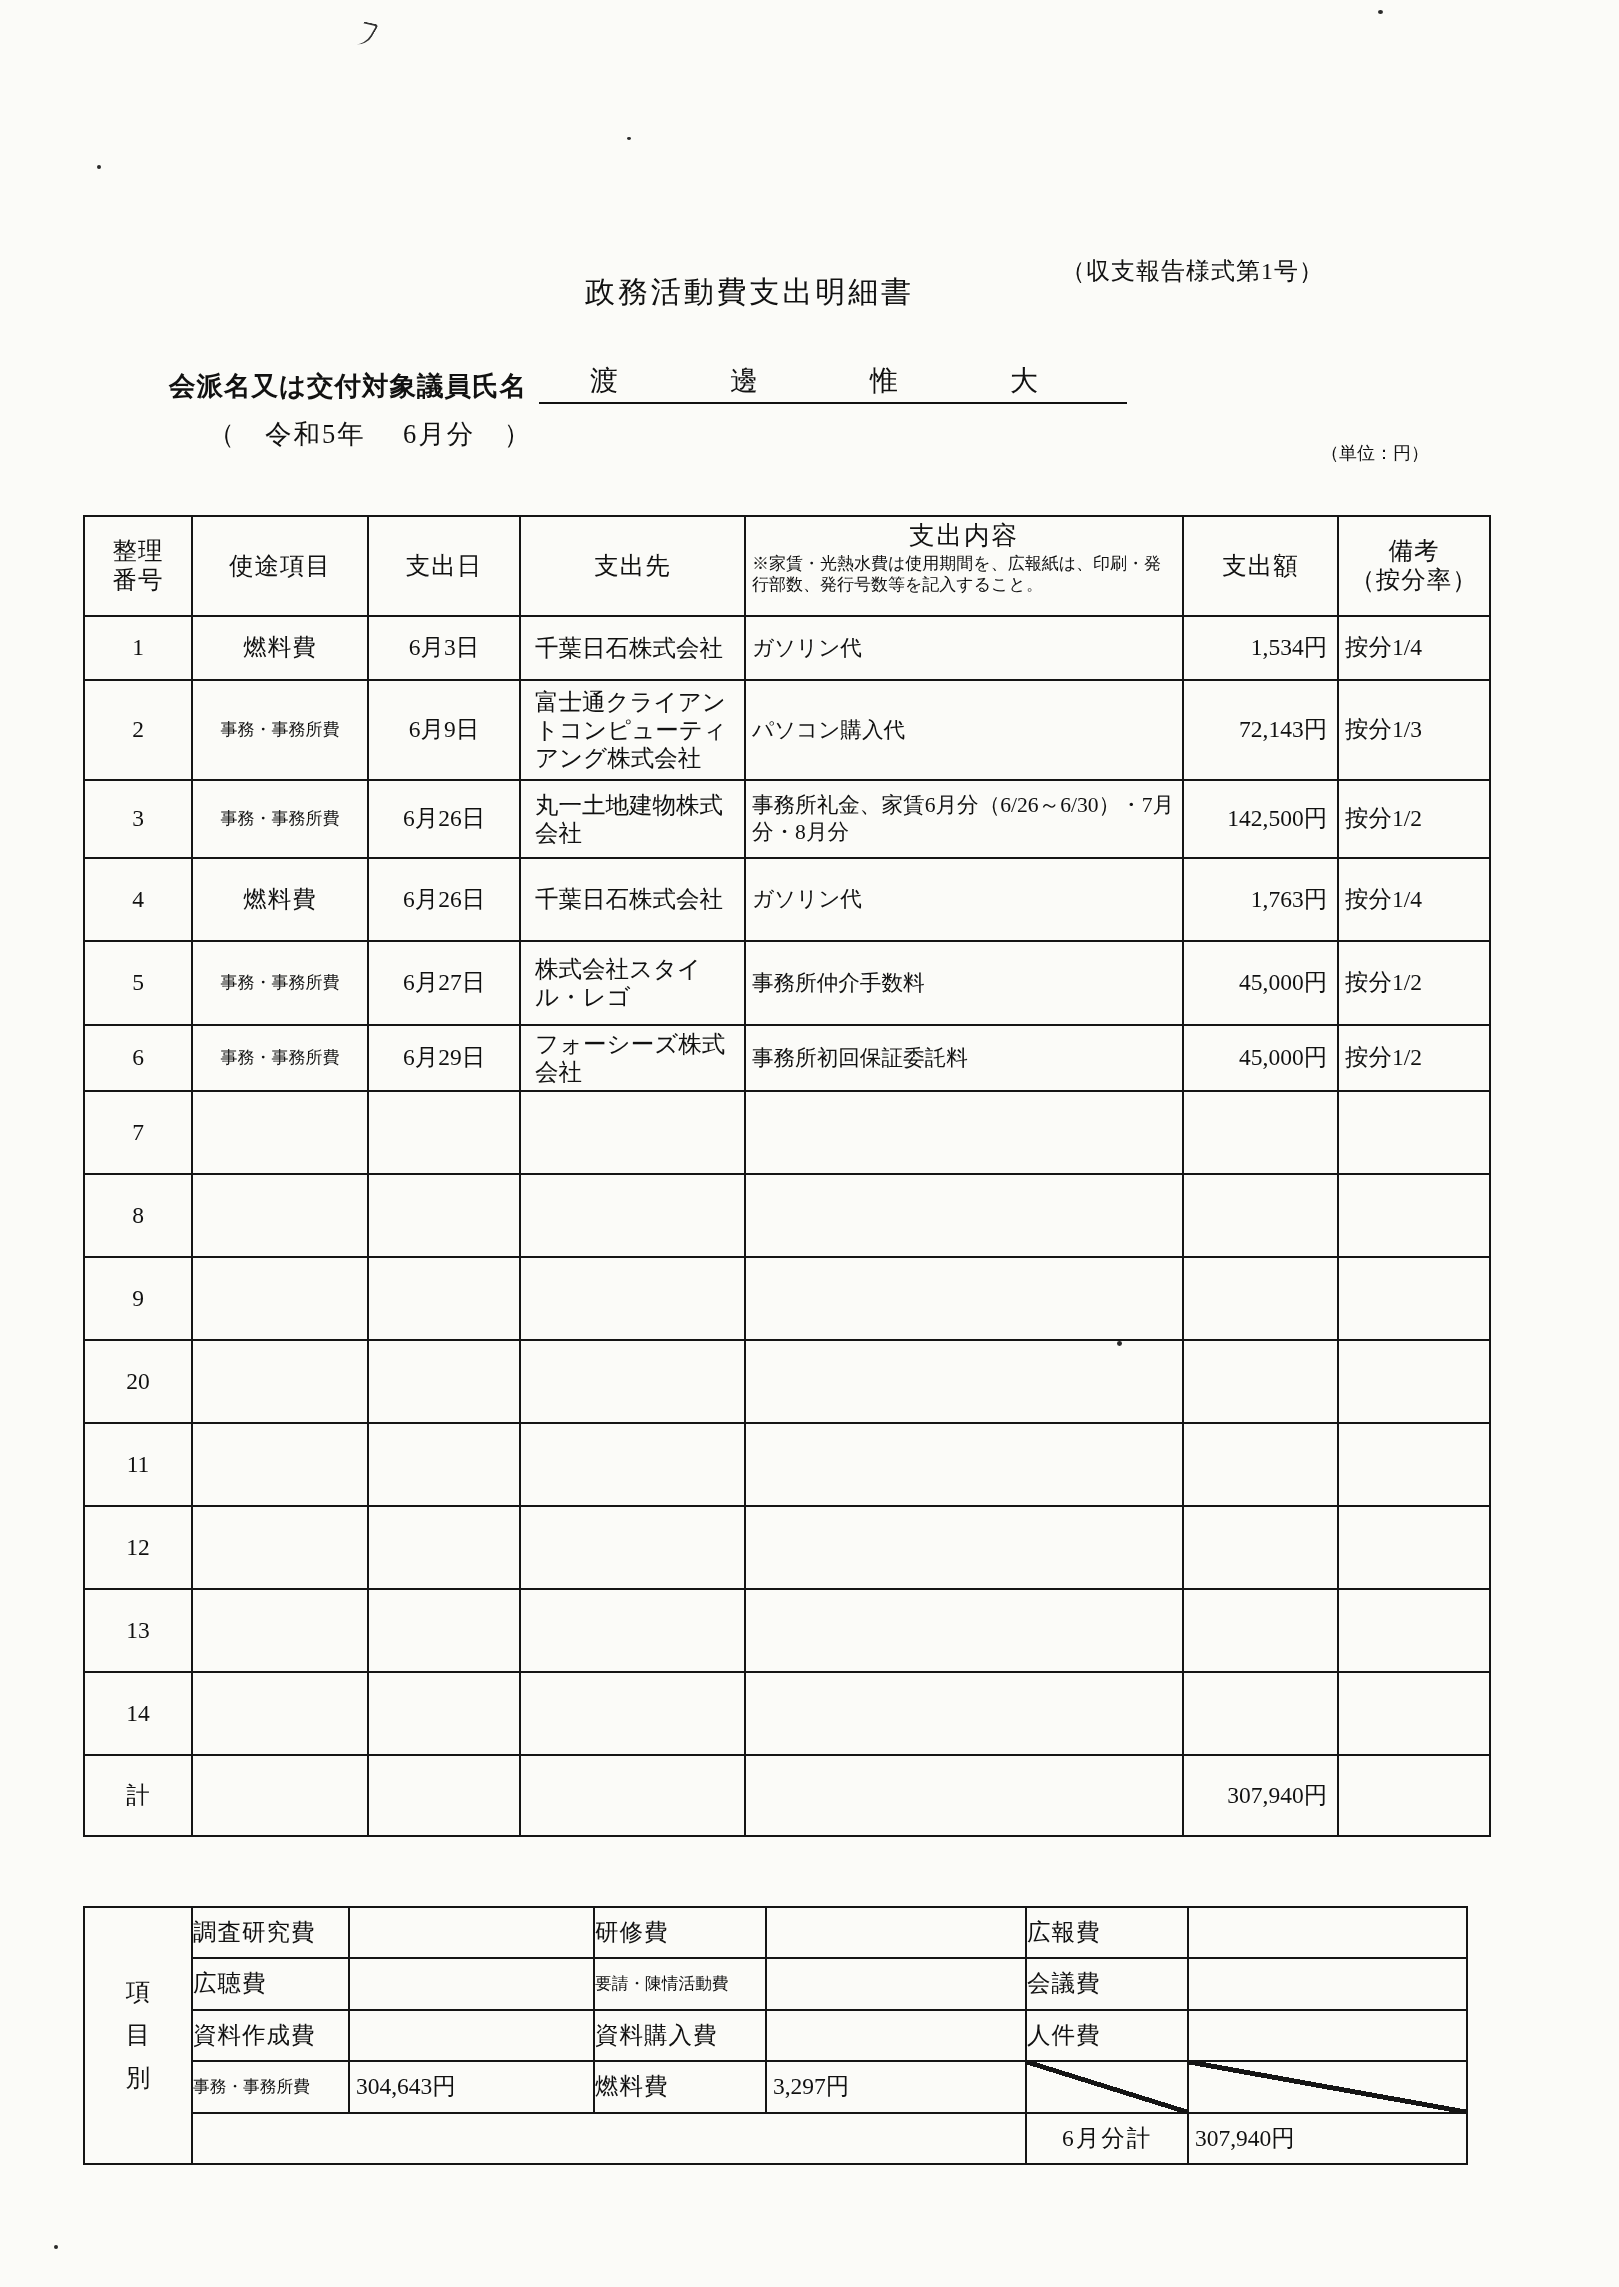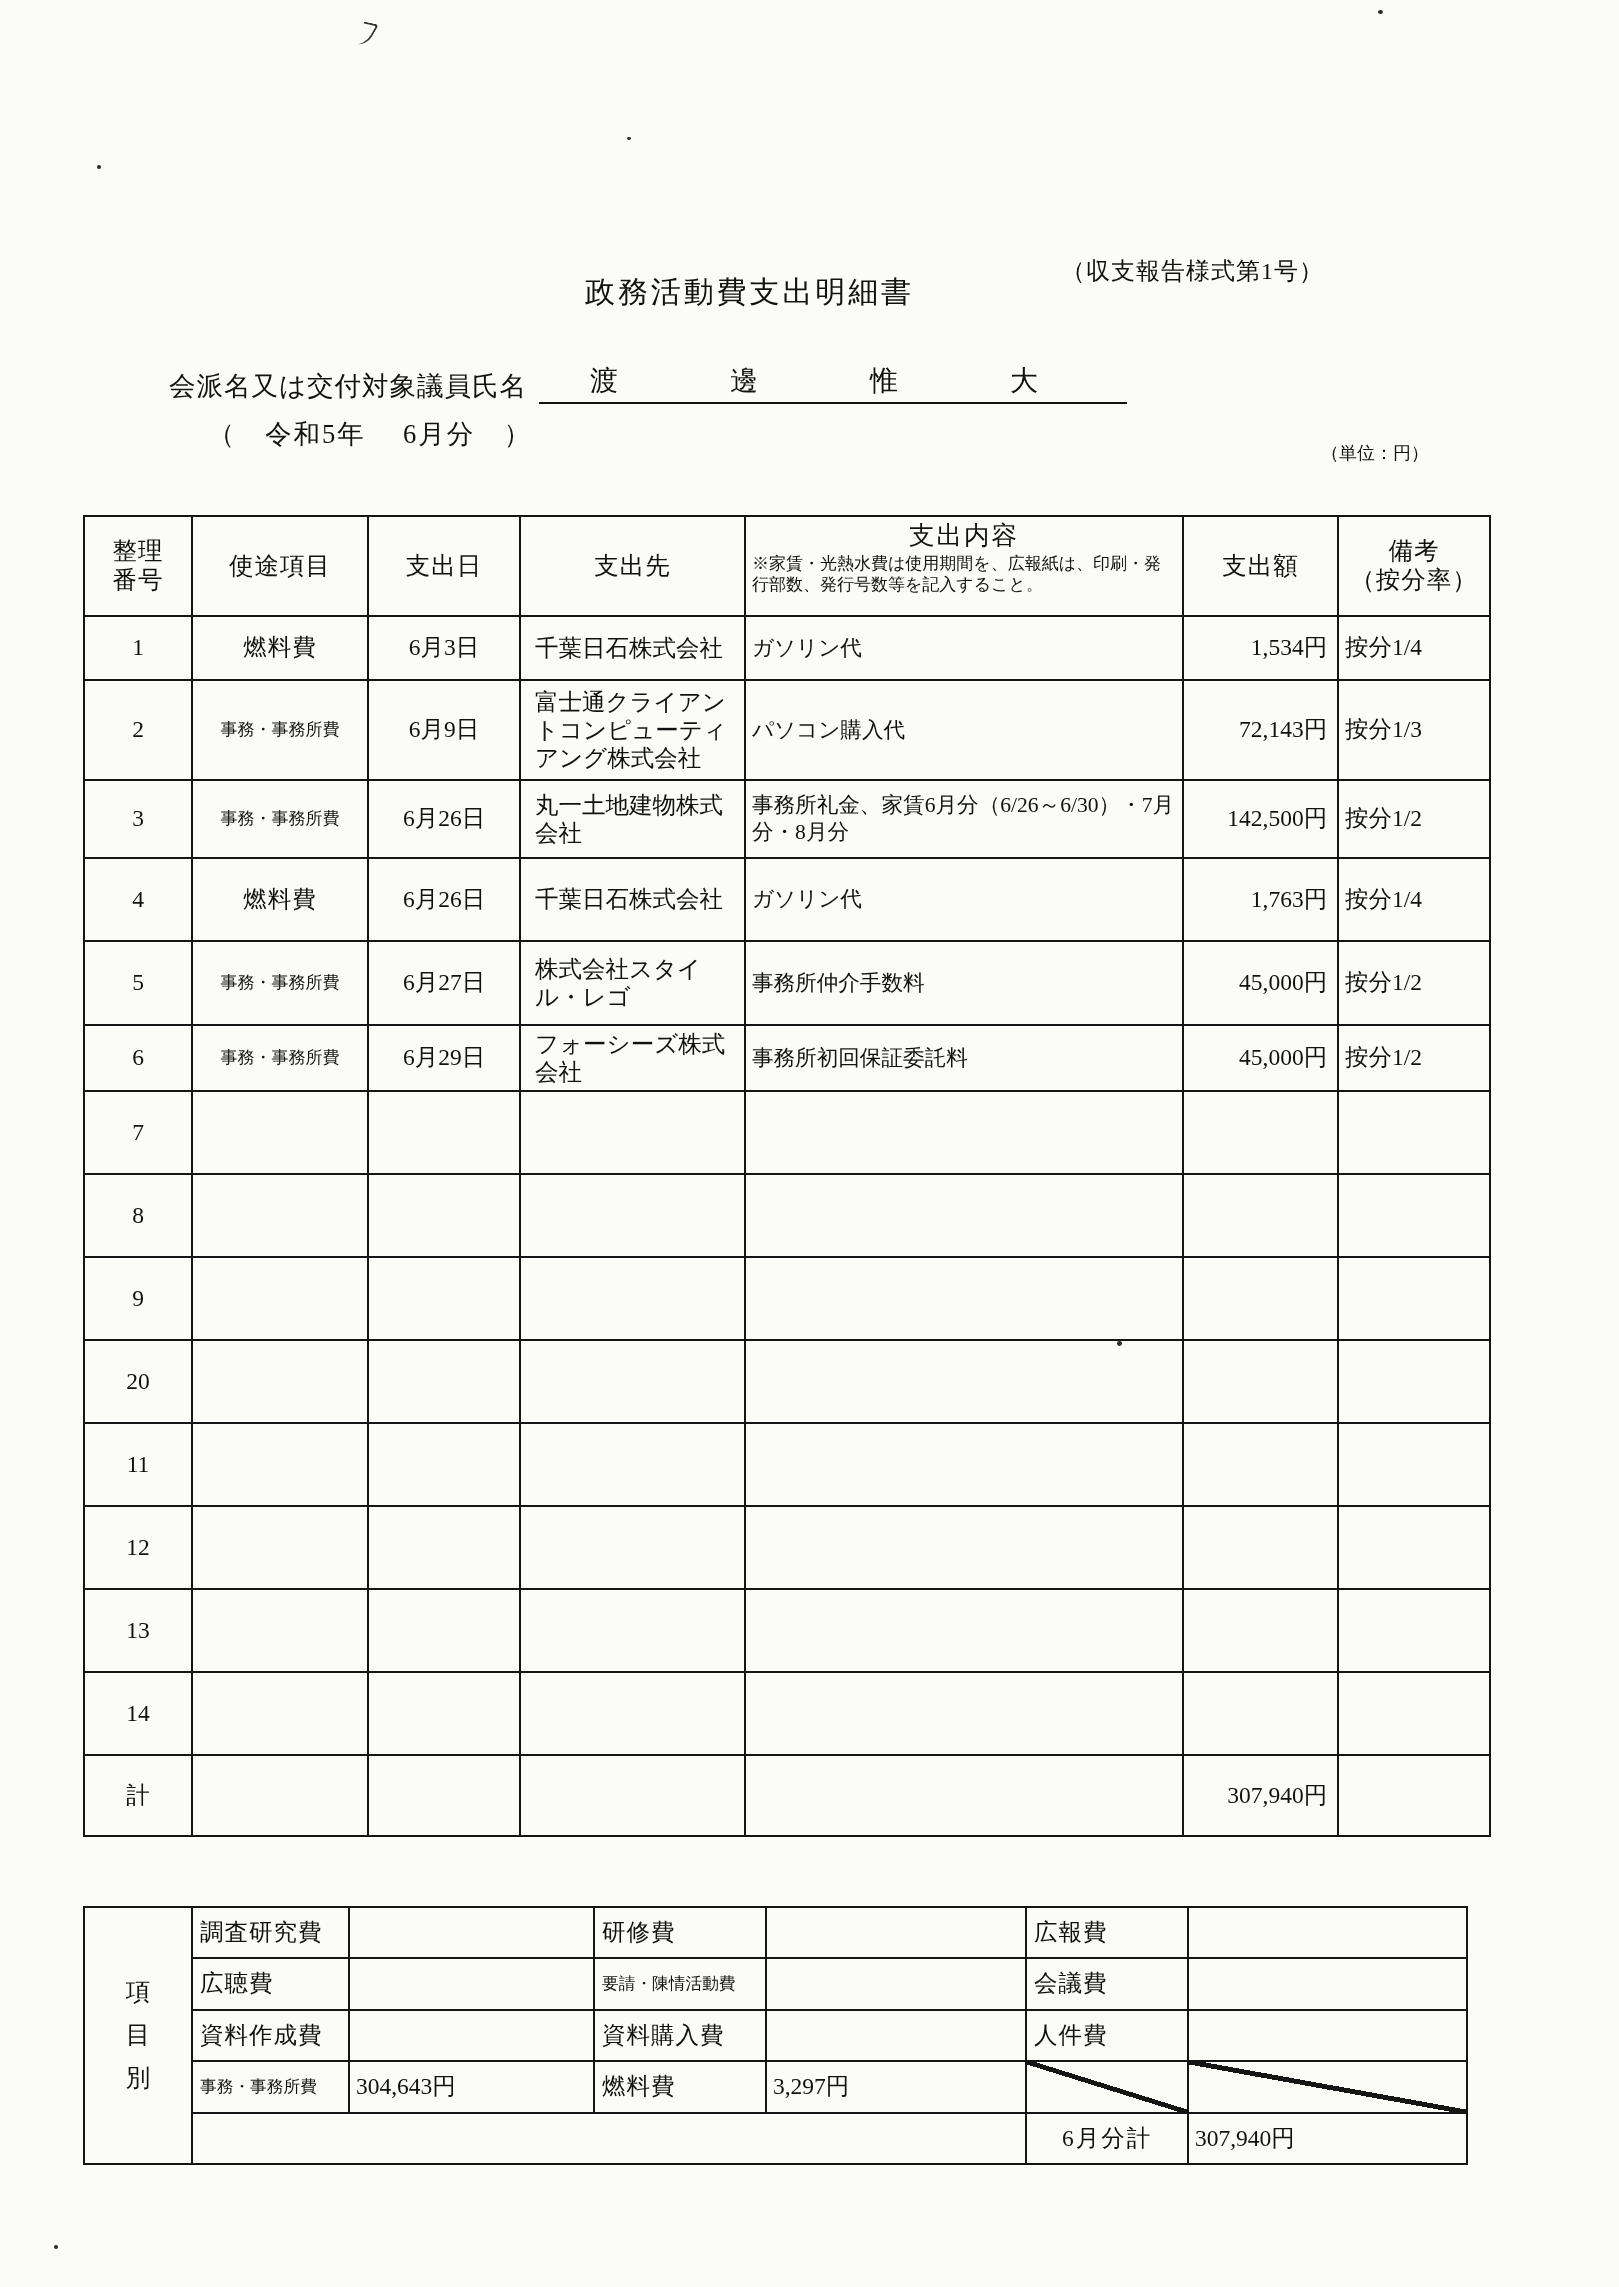--- a/index.html
+++ b/index.html
@@ -5,21 +5,21 @@
   html,body{margin:0;padding:0;background:#e8e8e6;}
   .page{
     position:relative;width:1619px;height:2288px;margin:0 auto;
     background:#fbfbf8;overflow:hidden;
     font-family:"Liberation Serif","DejaVu Serif",serif;color:#111;
   }
   .abs{position:absolute;}
   .form-code{left:1061px;top:255px;font-size:24px;letter-spacing:1px;}
   .doc-title{left:585px;top:272px;font-size:30px;letter-spacing:2.9px;}
   .name-row{left:169px;top:361px;font-size:26.5px;display:flex;align-items:flex-end;}
-  .name-label{letter-spacing:1px;}
+  .name-label{letter-spacing:1px;font-weight:bold;}
   .name-value{
     display:inline-block;width:537px;margin-left:11.8px;padding-left:51px;
     border-bottom:2.9px solid #111;font-size:28px;letter-spacing:112px;
     white-space:nowrap;overflow:hidden;height:41px;line-height:39px;
   }
   .period{left:208px;top:416px;font-size:26.5px;letter-spacing:2px;}
   .unit-note{left:1321px;top:441px;font-size:18px;}
 
   table{border-collapse:collapse;table-layout:fixed;}
   td,th{border:2px solid #151515;overflow:hidden;vertical-align:middle;
@@ -40,21 +40,21 @@
   .c-content{text-align:left;font-size:21.6px;word-break:break-all;line-height:1.25;}
   .c-amount{text-align:right;font-size:23.5px;padding-right:9.8px;}
   .c-remarks{text-align:left;font-size:23.5px;padding-left:6px;}
   .total-row td{border-top:2.9px solid #111;}
 
   .sum-table{left:83px;top:1906px;width:1382px;border:2.9px solid #111;}
   .sum-table td,.sum-table th{font-size:23.5px;}
   .side-cell{width:108px;}
   .side-stack{display:flex;flex-direction:column;align-items:center;gap:13.7px;
               font-size:24.5px;letter-spacing:0;}
-  .s-label{text-align:left;padding-left:7px;letter-spacing:1px;}
+  .s-label{text-align:left;padding-left:0;letter-spacing:1px;}
   .s-label.small{font-size:16.7px;letter-spacing:0;}
   .s-value{padding-right:11.8px;}
   .diag{background:linear-gradient(to right top,
         transparent 47.5%, #151515 47.5%, #151515 52.5%, transparent 52.5%);}
   .sum-total-label{text-align:center;letter-spacing:2px;}
 
   .speck{position:absolute;background:#2a2a2a;border-radius:50%;}
   .squiggle{position:absolute;width:12.7px;height:21.6px;border-right:2.9px solid #333;
             border-top:2px solid #333;transform:rotate(12deg) skewX(-18deg);
             border-radius:0 3.9px 11.8px 0;}

